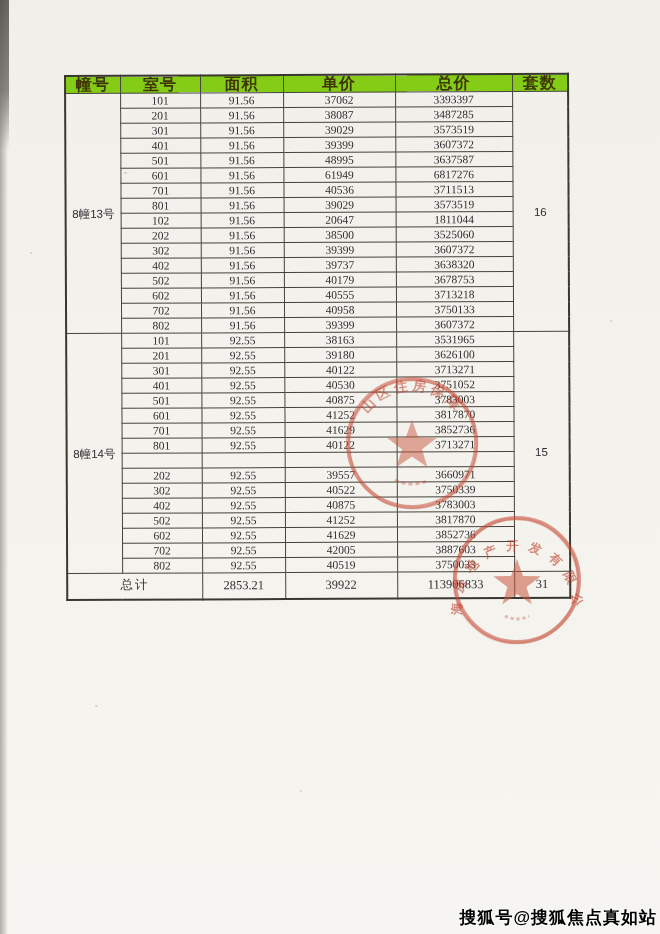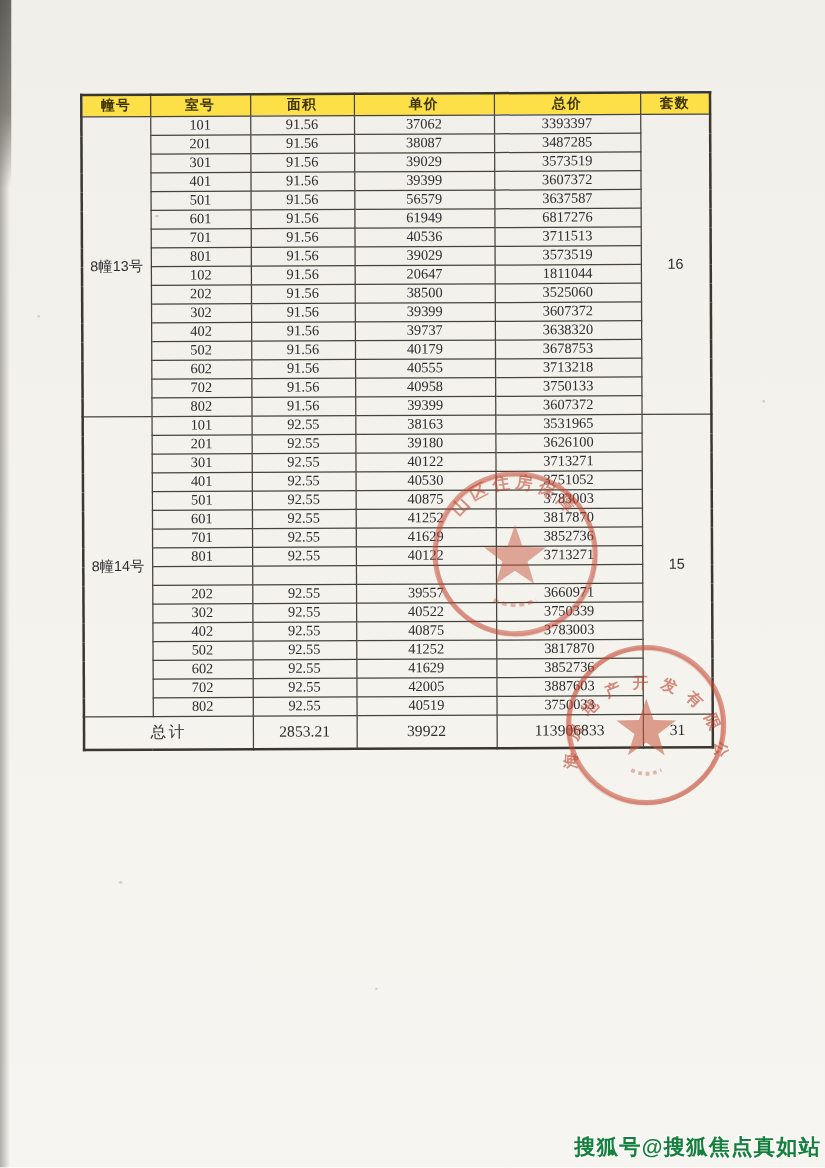--- a/index.html
+++ b/index.html
@@ -17,35 +17,35 @@
   .speck{position:absolute;border-radius:50%;background:#8d8b84;opacity:.35;pointer-events:none;}
 
   
   .sheet{position:absolute;left:64px;top:75px;transform:rotate(-0.25deg);transform-origin:top left;}
   table.price{border-collapse:collapse;table-layout:fixed;width:503px;
     border:2px solid #39372f;background:transparent;}
   table.price th,table.price td{
     border:1px solid #45433c;padding:0 2px;text-align:center;vertical-align:middle;
     font-size:11.5px;color:#2e2d31;height:14px;line-height:14px;overflow:hidden;white-space:nowrap;}
   table.price th{
-    background:#fde047;color:#3f3500;font-weight:bold;font-size:11px;height:16px;
+    background:#84cc16;color:#3f3500;font-weight:bold;font-size:16px;height:16px;
     font-family:"Liberation Sans", sans-serif;letter-spacing:1px;}
   td.bcell,td.ccell{font-family:"Liberation Sans", sans-serif;font-size:12px;color:#2c2b2f;}
   tr.total td{height:25px;line-height:25px;font-size:12.5px;}
-  tr.total td.tlabel{font-family:Liberation Sans, sans-serif;letter-spacing:2px;}
+  tr.total td.tlabel{font-family:Liberation Mono, monospace;letter-spacing:2px;}
 
   
   .stamp{position:absolute;pointer-events:none;filter:blur(0.35px);}
   .stamp text{font-family:"Liberation Sans", sans-serif;font-weight:bold;}
 
   
   .watermark{
     position:absolute;right:3px;bottom:5px;
     font-family:"Liberation Sans", sans-serif;font-weight:bold;font-size:17px;
-    letter-spacing:1px;color:#15803d;
+    letter-spacing:1px;color:#000000;
     text-shadow:-1px -1px 0 #fbfbf9,1px -1px 0 #fbfbf9,-1px 1px 0 #fbfbf9,1px 1px 0 #fbfbf9,0 0 3px #ffffff;
   }
 </style>
 </head>
 <body>
 
 <div class="edge-strip"></div>
 <div class="edge-dark"></div>
 <div class="speck" style="left:205px;top:86px;width:3px;height:3px;"></div>
 <div class="speck" style="left:124px;top:172px;width:3px;height:2px;"></div>
@@ -97,21 +97,21 @@
         </tr>
         <tr>
           <td>401</td>
           <td>91.56</td>
           <td>39399</td>
           <td>3607372</td>
         </tr>
         <tr>
           <td>501</td>
           <td>91.56</td>
-          <td>56579</td>
+          <td>48995</td>
           <td>3637587</td>
         </tr>
         <tr>
           <td>601</td>
           <td>91.56</td>
           <td>61949</td>
           <td>6817276</td>
         </tr>
         <tr>
           <td>701</td>

